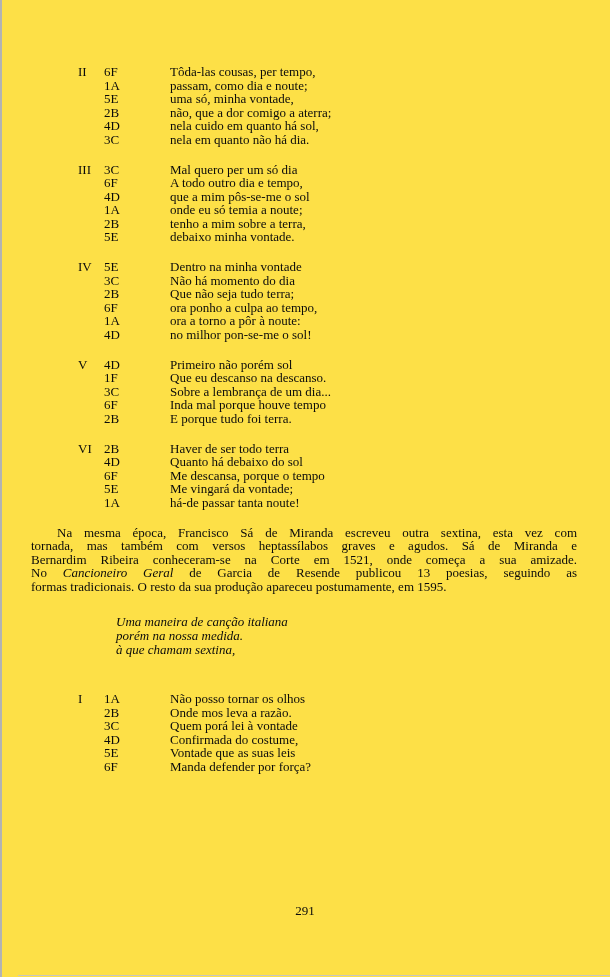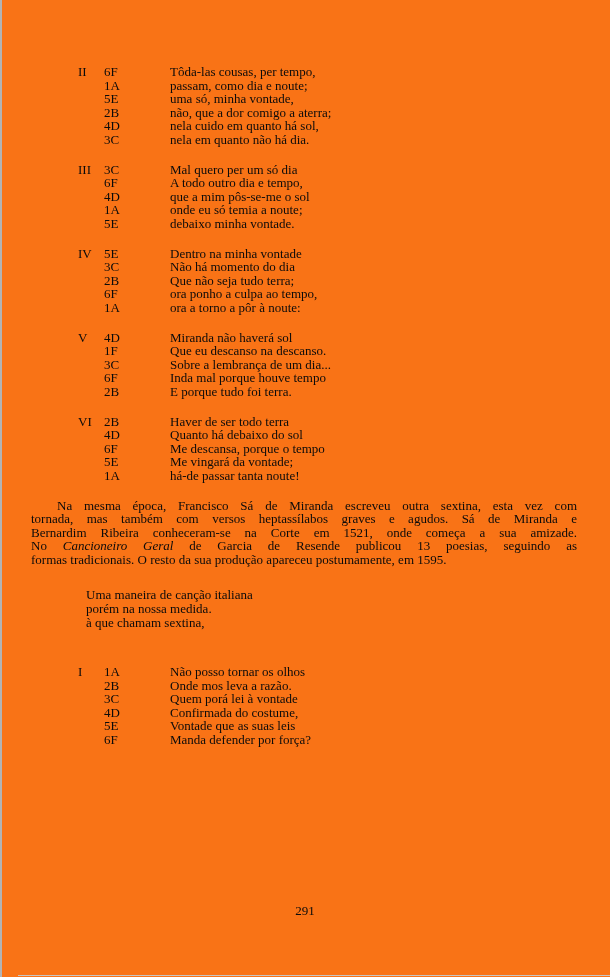--- a/index.html
+++ b/index.html
@@ -1,20 +1,20 @@
 <!DOCTYPE html>
 <html><head>
 <meta charset="utf-8">
 <style>
   html, body { margin: 0; padding: 0; background: #ffffff; }
   .page {
     position: relative;
     width: 610px;
     height: 977px;
-    background: #f97316;
+    background: #fde047;
     overflow: hidden;
     font-family: "Liberation Serif", "DejaVu Serif", serif;
     color: #0b0b0b;
     font-size: 13px;
     line-height: 13.5px;
   }
   .scan-edge-left {
     position: absolute; left: 0; top: 0;
     width: 1.5px; height: 100%;
     background: #b3b3b3;
@@ -29,21 +29,21 @@
   .stanza { margin-bottom: 16.5px; }
   .verse-row { margin-left: 78px; white-space: nowrap; }
   .numeral { display: inline-block; width: 26px; }
   .code    { display: inline-block; width: 66px; }
 
   .prose { margin-top: 2px; margin-left: 31px; width: 546px; }
   .prose-line { text-align: justify; text-align-last: justify; }
   .prose-line.first { text-indent: 26px; }
   .prose-line.last  { text-align-last: left; }
 
-  .quote { margin-top: 22px; margin-left: 86px; line-height: 13.8px; }
+  .quote { margin-top: 22px; margin-left: 116px; font-style: italic; line-height: 13.8px; }
 
   .final-group { margin-top: 36px; }
   .final-group .stanza { margin-bottom: 0; }
 
   .page-number {
     position: absolute; top: 904px; left: 0; width: 100%;
     text-align: center;
   }
   i { }
 </style>
@@ -63,31 +63,33 @@
           <div class="verse-row"><span class="numeral"></span><span class="code">5E</span><span class="verse-text">uma só, minha vontade,</span></div>
           <div class="verse-row"><span class="numeral"></span><span class="code">2B</span><span class="verse-text">não, que a dor comigo a aterra;</span></div>
           <div class="verse-row"><span class="numeral"></span><span class="code">4D</span><span class="verse-text">nela cuido em quanto há sol,</span></div>
           <div class="verse-row"><span class="numeral"></span><span class="code">3C</span><span class="verse-text">nela em quanto não há dia.</span></div>
         </div>
         <div class="stanza">
           <div class="verse-row"><span class="numeral">III</span><span class="code">3C</span><span class="verse-text">Mal quero per um só dia</span></div>
           <div class="verse-row"><span class="numeral"></span><span class="code">6F</span><span class="verse-text">A todo outro dia e tempo,</span></div>
           <div class="verse-row"><span class="numeral"></span><span class="code">4D</span><span class="verse-text">que a mim pôs-se-me o sol</span></div>
           <div class="verse-row"><span class="numeral"></span><span class="code">1A</span><span class="verse-text">onde eu só temia a noute;</span></div>
+          <div class="verse-row"><span class="numeral"></span><span class="code">2B</span><span class="verse-text">tenho a mim sobre a terra,</span></div>
           <div class="verse-row"><span class="numeral"></span><span class="code">5E</span><span class="verse-text">debaixo minha vontade.</span></div>
         </div>
         <div class="stanza">
           <div class="verse-row"><span class="numeral">IV</span><span class="code">5E</span><span class="verse-text">Dentro na minha vontade</span></div>
           <div class="verse-row"><span class="numeral"></span><span class="code">3C</span><span class="verse-text">Não há momento do dia</span></div>
           <div class="verse-row"><span class="numeral"></span><span class="code">2B</span><span class="verse-text">Que não seja tudo terra;</span></div>
           <div class="verse-row"><span class="numeral"></span><span class="code">6F</span><span class="verse-text">ora ponho a culpa ao tempo,</span></div>
           <div class="verse-row"><span class="numeral"></span><span class="code">1A</span><span class="verse-text">ora a torno a pôr à noute:</span></div>
+          <div class="verse-row"><span class="numeral"></span><span class="code">4D</span><span class="verse-text">no milhor pon-se-me o sol!</span></div>
         </div>
         <div class="stanza">
-          <div class="verse-row"><span class="numeral">V</span><span class="code">4D</span><span class="verse-text">Miranda não haverá sol</span></div>
+          <div class="verse-row"><span class="numeral">V</span><span class="code">4D</span><span class="verse-text">Primeiro não porém sol</span></div>
           <div class="verse-row"><span class="numeral"></span><span class="code">1F</span><span class="verse-text">Que eu descanso na descanso.</span></div>
           <div class="verse-row"><span class="numeral"></span><span class="code">3C</span><span class="verse-text">Sobre a lembrança de um dia...</span></div>
           <div class="verse-row"><span class="numeral"></span><span class="code">6F</span><span class="verse-text">Inda mal porque houve tempo</span></div>
           <div class="verse-row"><span class="numeral"></span><span class="code">2B</span><span class="verse-text">E porque tudo foi terra.</span></div>
         </div>
         <div class="stanza">
           <div class="verse-row"><span class="numeral">VI</span><span class="code">2B</span><span class="verse-text">Haver de ser todo terra</span></div>
           <div class="verse-row"><span class="numeral"></span><span class="code">4D</span><span class="verse-text">Quanto há debaixo do sol</span></div>
           <div class="verse-row"><span class="numeral"></span><span class="code">6F</span><span class="verse-text">Me descansa, porque o tempo</span></div>
           <div class="verse-row"><span class="numeral"></span><span class="code">5E</span><span class="verse-text">Me vingará da vontade;</span></div>

